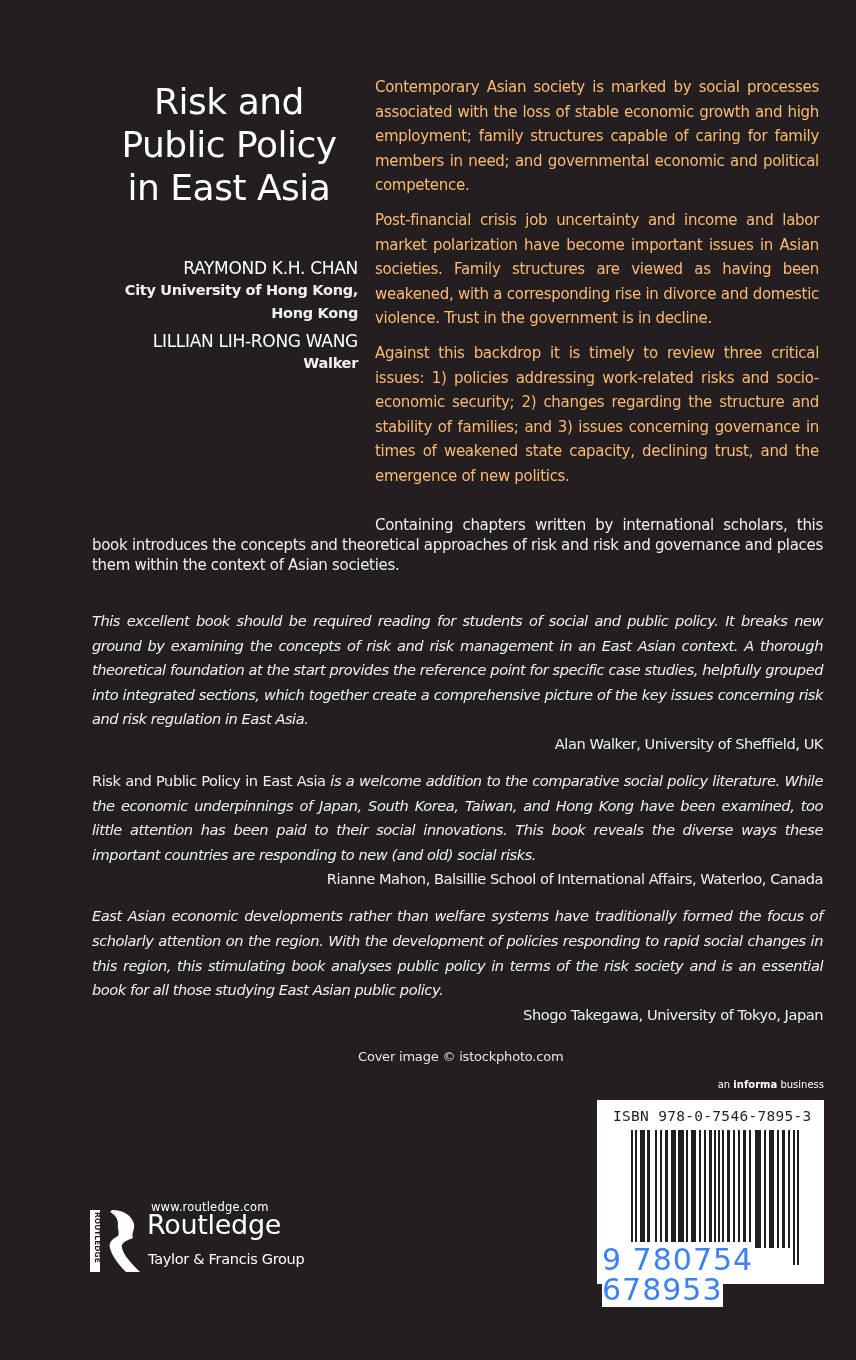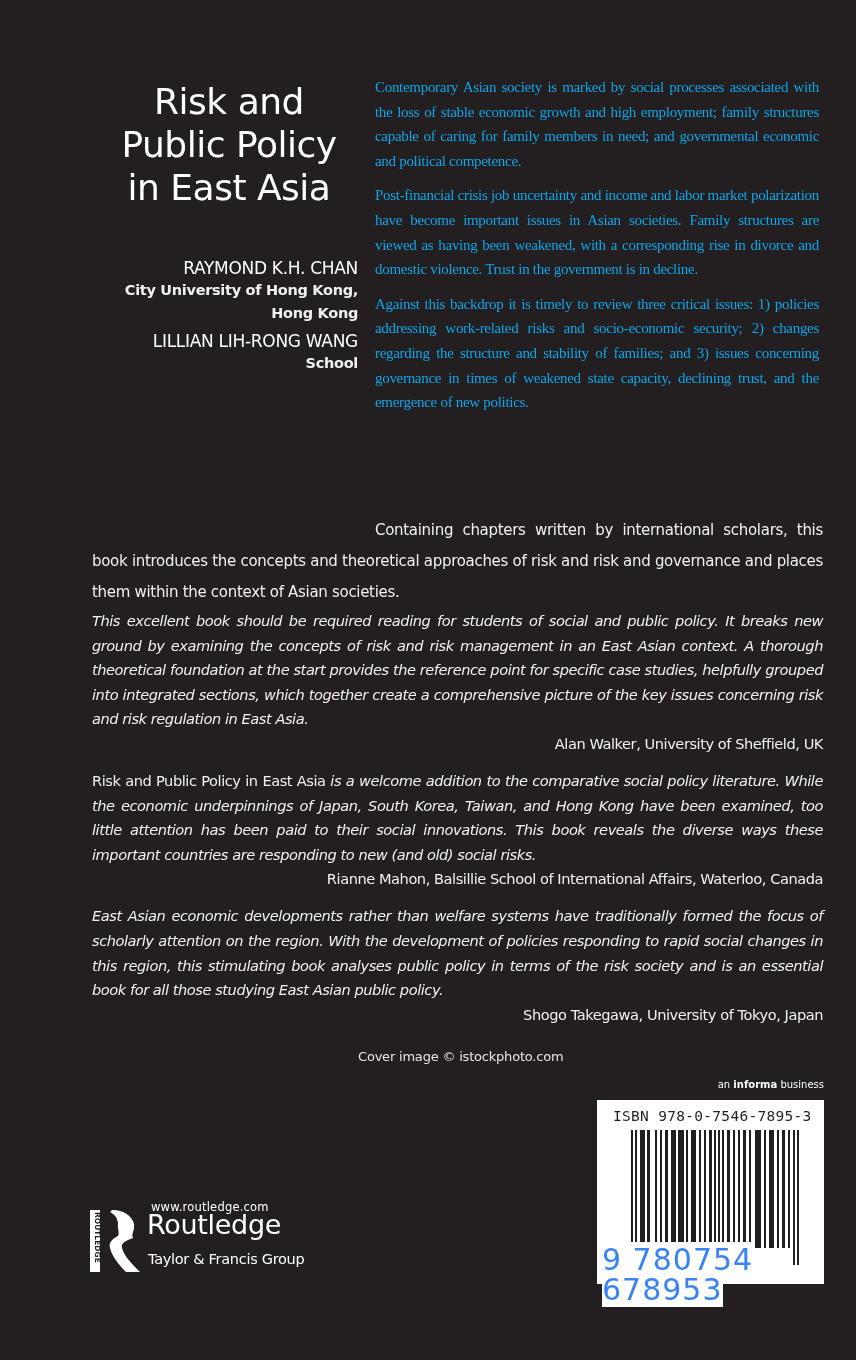--- a/index.html
+++ b/index.html
@@ -18,25 +18,25 @@
     font-weight: normal; letter-spacing: -0.5px; color: #ffffff;
   }
   .authors { left: 100px; top: 257px; width: 258px; text-align: right; }
   .author-name { font-size: 17px; line-height: 22px; font-weight: normal; color: #fff; letter-spacing: -0.3px; }
   .author-aff { font-size: 14.5px; line-height: 23px; font-weight: bold; color: #f2f0ef; letter-spacing: -0.3px; margin-bottom: 5px; }
 
   
   .blurb { left: 375px; top: 75px; width: 448px; }
   .blurb p {
     margin: 0 4px 10px 0; font-size: 15px; line-height: 24.6px;
-    text-align: justify; color: #0ea5e9; letter-spacing: -0.3px; font-family: Liberation Serif, serif;
+    text-align: justify; color: #fdba74; letter-spacing: -0.3px;
   }
   .wide-para {
     left: 92px; top: 515px; width: 731px;
-    font-size: 15px; line-height: 31px; text-align: justify;
+    font-size: 15px; line-height: 20px; text-align: justify;
     text-indent: 283px; color: #f2f0ef; letter-spacing: -0.3px; margin: 0;
   }
 
   
   .reviews { left: 92px; top: 609px; width: 731px; }
   .review { margin-bottom: 13px; }
   .review-text {
     font-size: 14.6px; line-height: 24.6px; font-style: italic;
     text-align: justify; color: #f2f0ef; letter-spacing: -0.45px; margin: 0;
   }
@@ -87,21 +87,21 @@
   <div>
     <div class="author-name">RAYMOND K.H. CHAN</div>
     <div class="author-aff">
       <div>City University of Hong Kong,</div>
       <div>Hong Kong</div>
     </div>
   </div>
   <div>
     <div class="author-name">LILLIAN LIH-RONG WANG</div>
     <div class="author-aff">
-      <div>School</div>
+      <div>Walker</div>
     </div>
   </div>
 </div>
 
 <div class="abs blurb">
   <p>Contemporary Asian society is marked by social processes associated with the loss of stable economic growth and high employment; family structures capable of caring for family members in need; and governmental economic and political competence.</p>
   <p>Post-financial crisis job uncertainty and income and labor market polarization have become important issues in Asian societies. Family structures are viewed as having been weakened, with a corresponding rise in divorce and domestic violence. Trust in the government is in decline.</p>
   <p>Against this backdrop it is timely to review three critical issues: 1) policies addressing work-related risks and socio-economic security; 2) changes regarding the structure and stability of families; and 3) issues concerning governance in times of weakened state capacity, declining trust, and the emergence of new politics.</p>
 </div>
 <p class="abs wide-para">Containing chapters written by international scholars, this book introduces the concepts and theoretical approaches of risk and risk and governance and places them within the context of Asian societies.</p>

